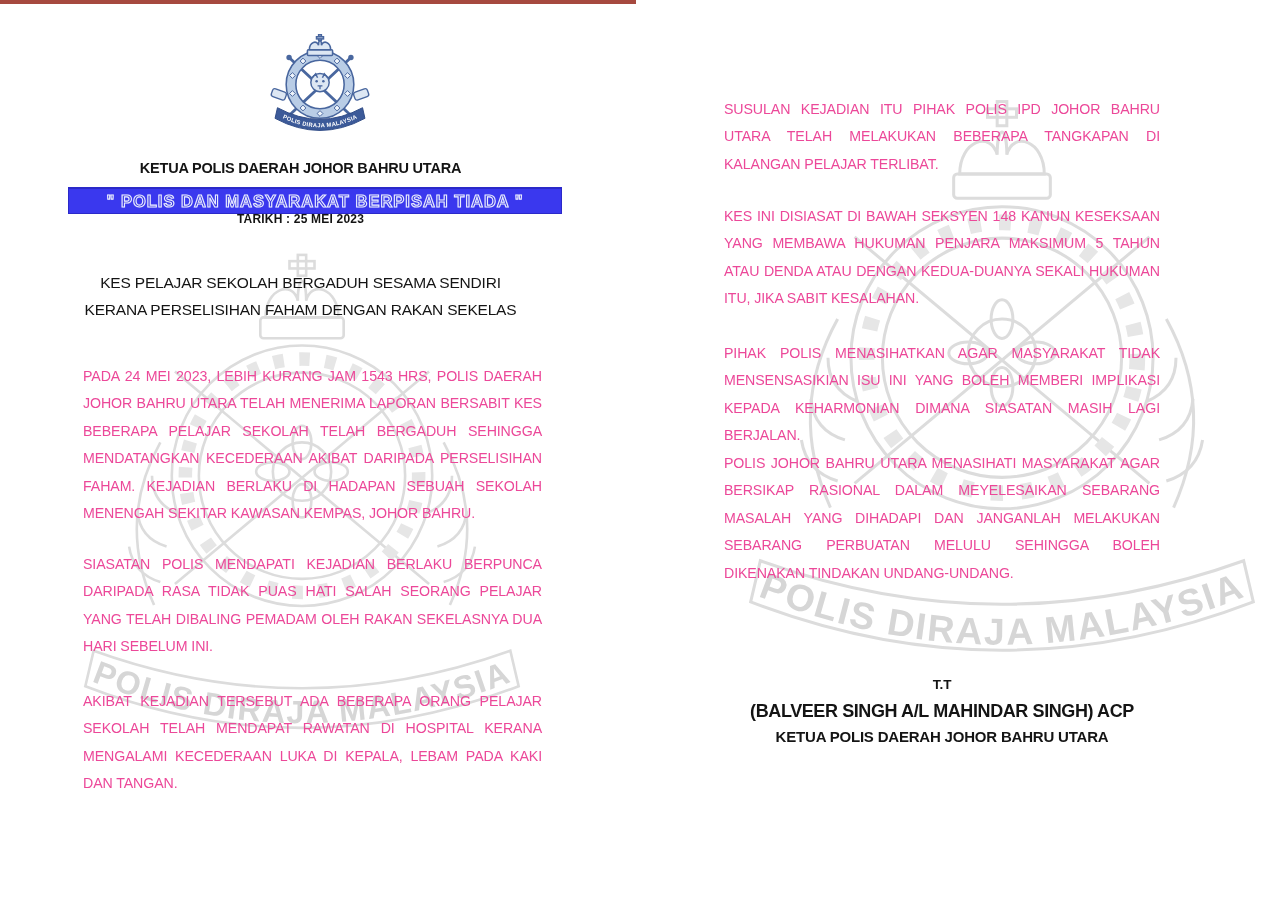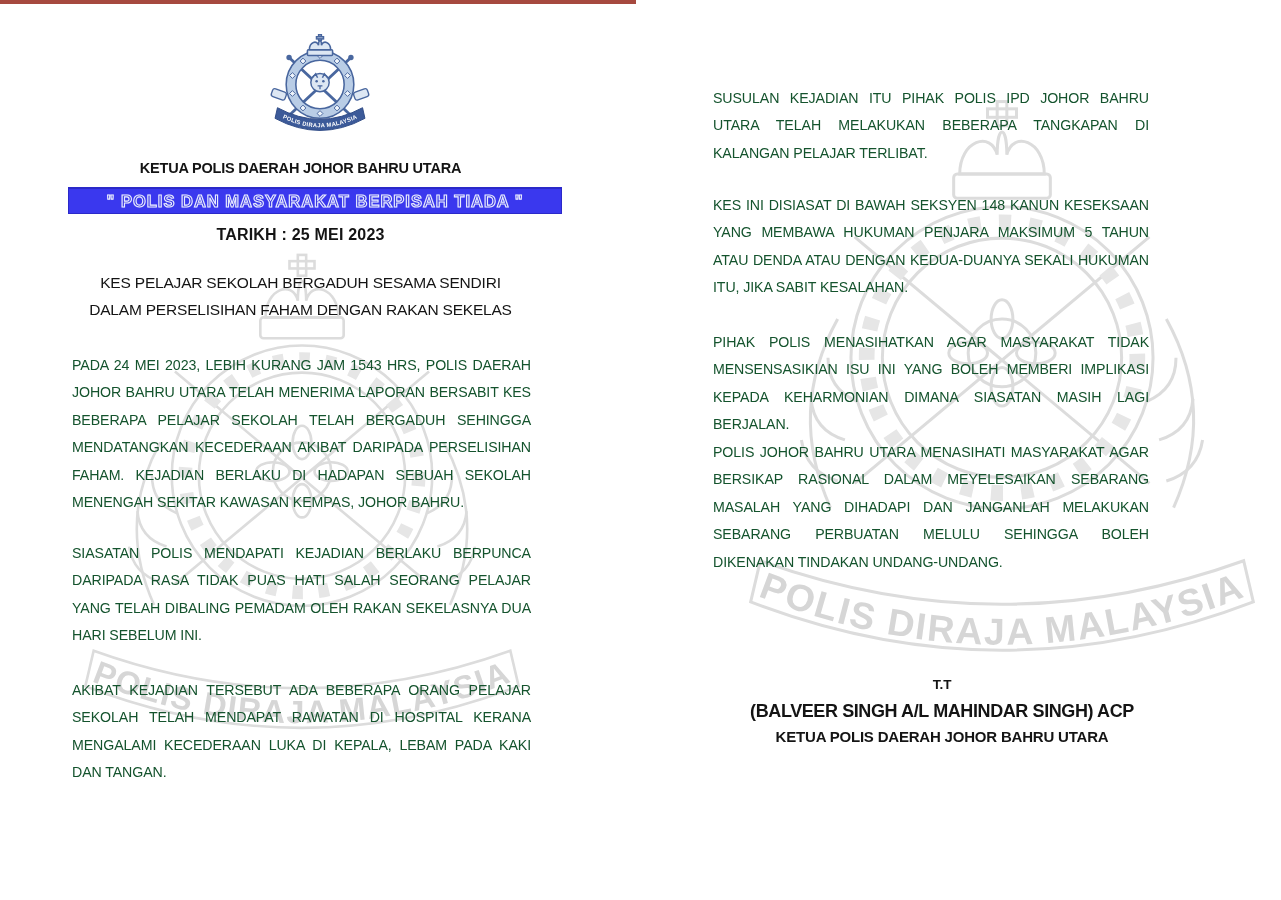--- a/index.html
+++ b/index.html
@@ -30,34 +30,34 @@
     background:#3a38ee; border:1px solid #2b29c9; border-top-width:2px;
     box-sizing:border-box; display:flex; align-items:center; justify-content:center;
   }
   .banner span {
     font-size:16.5px; font-weight:bold; letter-spacing:1px; white-space:nowrap;
     color:#3b38e0; -webkit-text-stroke:1.1px #e8ecff;
     text-shadow:0 0 1px rgba(255,255,255,0.55);
   }
 
   .date-line {
-    position:absolute; left:71px; top:226px; width:459px; text-align:center;
-    font-weight:bold; font-size:16px; color:#141414; letter-spacing:0.2px;
+    position:absolute; left:71px; top:212px; width:459px; text-align:center;
+    font-weight:bold; font-size:12px; color:#141414; letter-spacing:0.2px;
   }
   .doc-title {
     position:absolute; left:61px; top:269px; width:479px; text-align:center;
     font-weight:normal; font-size:15.5px; line-height:27px; color:#141414;
     letter-spacing:-0.2px;
   }
 
   
   .para {
     position:absolute; text-align:justify;
-    font-size:14.2px; line-height:27.4px; color:#14532d;
-    letter-spacing:-0.1px; margin:1px;
+    font-size:14.2px; line-height:27.4px; color:#ec4899;
+    letter-spacing:-0.1px; margin:12px;
   }
   .col-l { left:71px;  width:459px; }
   .col-r { left:712px; width:436px; }
   .lp1 { top:351px; }
   .lp2 { top:539px; }
   .lp3 { top:676px; }
   .rp1 { top:84px;  }
   .rp2 { top:191px; }
   .rp3 { top:328px; }
   .rp4 { top:438px; }
@@ -199,21 +199,21 @@
   <div class="h-line h-issuer">KETUA POLIS DAERAH JOHOR BAHRU UTARA</div>
 
   <div class="banner">
     <span>" POLIS DAN MASYARAKAT BERPISAH TIADA "</span>
   </div>
 
   <div class="date-line">TARIKH :  25 MEI 2023</div>
 
   <div class="doc-title">
     <div>KES PELAJAR SEKOLAH BERGADUH SESAMA SENDIRI</div>
-    <div>DALAM PERSELISIHAN FAHAM DENGAN RAKAN SEKELAS</div>
+    <div>KERANA PERSELISIHAN FAHAM DENGAN RAKAN SEKELAS</div>
   </div>
 
   <p class="para col-l lp1">PADA 24 MEI 2023, LEBIH KURANG JAM 1543 HRS, POLIS DAERAH JOHOR BAHRU UTARA TELAH MENERIMA LAPORAN BERSABIT KES BEBERAPA PELAJAR SEKOLAH TELAH BERGADUH SEHINGGA MENDATANGKAN KECEDERAAN AKIBAT DARIPADA PERSELISIHAN FAHAM. KEJADIAN BERLAKU DI HADAPAN SEBUAH SEKOLAH MENENGAH SEKITAR KAWASAN KEMPAS, JOHOR BAHRU.</p>
   <p class="para col-l lp3">AKIBAT KEJADIAN TERSEBUT ADA BEBERAPA ORANG PELAJAR SEKOLAH TELAH MENDAPAT RAWATAN DI HOSPITAL KERANA MENGALAMI KECEDERAAN LUKA DI KEPALA, LEBAM PADA KAKI DAN TANGAN.</p>
   <p class="para col-l lp2">SIASATAN POLIS MENDAPATI KEJADIAN BERLAKU BERPUNCA DARIPADA RASA TIDAK PUAS HATI SALAH SEORANG PELAJAR YANG TELAH DIBALING PEMADAM OLEH RAKAN SEKELASNYA DUA HARI SEBELUM INI.</p>
 
   <p class="para col-r rp1">SUSULAN KEJADIAN ITU PIHAK POLIS IPD JOHOR BAHRU UTARA TELAH MELAKUKAN BEBERAPA TANGKAPAN DI KALANGAN PELAJAR TERLIBAT.</p>
   <p class="para col-r rp2">KES INI DISIASAT DI BAWAH SEKSYEN 148 KANUN KESEKSAAN YANG MEMBAWA HUKUMAN PENJARA MAKSIMUM 5 TAHUN ATAU DENDA ATAU DENGAN KEDUA-DUANYA SEKALI HUKUMAN ITU, JIKA SABIT KESALAHAN.</p>
   <p class="para col-r rp3">PIHAK POLIS MENASIHATKAN AGAR MASYARAKAT TIDAK MENSENSASIKIAN ISU INI YANG BOLEH MEMBERI IMPLIKASI KEPADA KEHARMONIAN DIMANA SIASATAN MASIH LAGI BERJALAN.</p>
   <p class="para col-r rp4">POLIS JOHOR BAHRU UTARA MENASIHATI MASYARAKAT AGAR BERSIKAP RASIONAL DALAM MEYELESAIKAN SEBARANG MASALAH YANG DIHADAPI DAN JANGANLAH MELAKUKAN SEBARANG PERBUATAN MELULU SEHINGGA BOLEH DIKENAKAN TINDAKAN UNDANG-UNDANG.</p>

